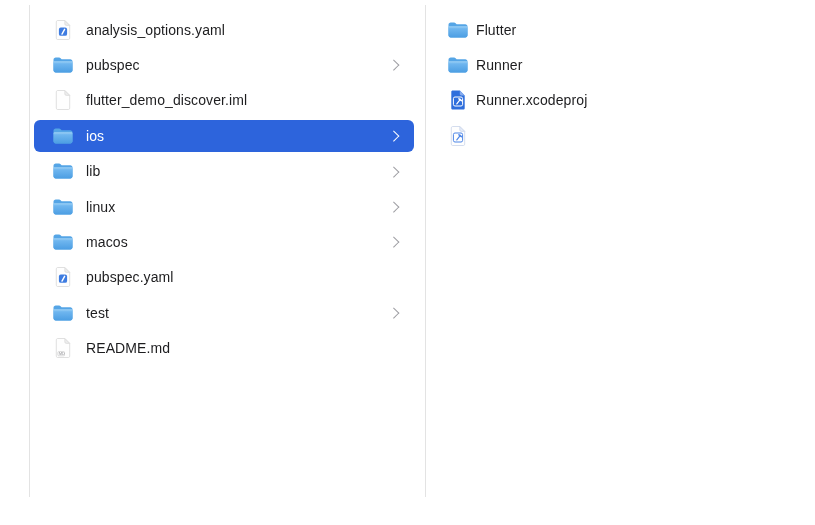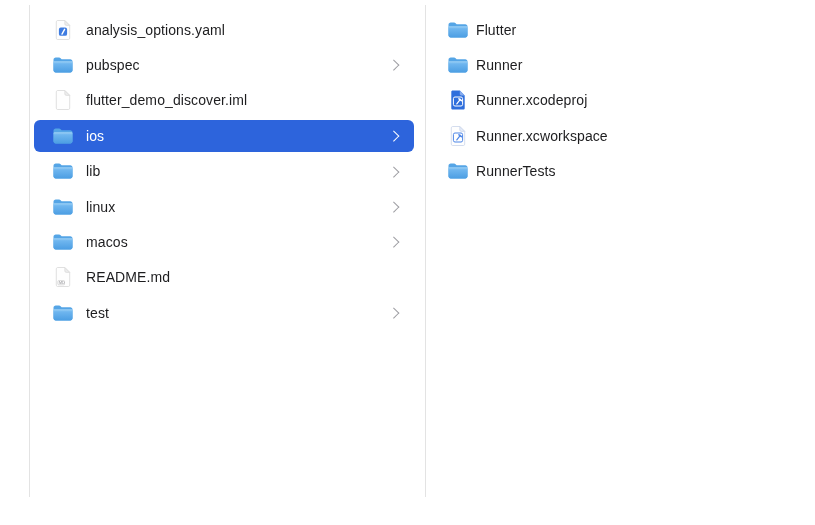--- a/index.html
+++ b/index.html
@@ -126,42 +126,53 @@
         <svg width="20" height="16" viewBox="0 0 20 16">
           <path d="M0.5 13.2 C0.5 14.4 1.5 15.4 2.7 15.4 H17.3 C18.5 15.4 19.5 14.4 19.5 13.2 V4.4 C19.5 3.2 18.5 2.2 17.3 2.2 H8.6 L7.6 1.25 C7.2 0.83 6.65 0.6 6.05 0.6 H2.7 C1.5 0.6 0.5 1.6 0.5 2.8 Z" fill="#55a5e6"></path>
           <path d="M0.5 13.2 C0.5 14.4 1.5 15.4 2.7 15.4 H17.3 C18.5 15.4 19.5 14.4 19.5 13.2 V5.6 C19.5 4.8 19 4.3 18.2 4.3 H1.8 C1 4.3 0.5 4.8 0.5 5.6 Z" fill="url(#fgrad)"></path>
         </svg>
       </span>
     <span class="label">macos</span>
     <span class="chev"></span>
   </div>
 
 
+  <div class="row">
+    <span class="icon">
+        <svg width="16" height="20" viewBox="0 0 16 20">
+          <path d="M1.3 1.8 C1.3 1.1 1.9 0.5 2.6 0.5 H9.8 L14.7 5.4 V18.2 C14.7 18.9 14.1 19.5 13.4 19.5 H2.6 C1.9 19.5 1.3 18.9 1.3 18.2 Z" fill="#fefefe" stroke="#d8d8d8" stroke-width="0.8"></path>
+          <path d="M9.8 0.5 V4.1 C9.8 4.8 10.4 5.4 11.1 5.4 H14.7 Z" fill="#ececec" stroke="#d8d8d8" stroke-width="0.7"></path>
+          <rect x="3.9" y="7.6" width="8.2" height="8.2" rx="1.9" fill="#3e7ce1"></rect>
+          <line x1="9.6" y1="9.3" x2="7" y2="14.1" stroke="#fff" stroke-width="1.4" stroke-linecap="round"></line>
+        </svg>
+      </span>
+    <span class="label">pubspec.yaml</span>
+  </div>
+
+  <div class="row">
+    <span class="icon">
+        <svg width="20" height="16" viewBox="0 0 20 16">
+          <path d="M0.5 13.2 C0.5 14.4 1.5 15.4 2.7 15.4 H17.3 C18.5 15.4 19.5 14.4 19.5 13.2 V4.4 C19.5 3.2 18.5 2.2 17.3 2.2 H8.6 L7.6 1.25 C7.2 0.83 6.65 0.6 6.05 0.6 H2.7 C1.5 0.6 0.5 1.6 0.5 2.8 Z" fill="#55a5e6"></path>
+          <path d="M0.5 13.2 C0.5 14.4 1.5 15.4 2.7 15.4 H17.3 C18.5 15.4 19.5 14.4 19.5 13.2 V5.6 C19.5 4.8 19 4.3 18.2 4.3 H1.8 C1 4.3 0.5 4.8 0.5 5.6 Z" fill="url(#fgrad)"></path>
+        </svg>
+      </span>
+    <span class="label">test</span>
+    <span class="chev"></span>
+  </div>
 
   <div class="row">
     <span class="icon">
         <svg width="16" height="20" viewBox="0 0 16 20">
           <path d="M1.3 1.8 C1.3 1.1 1.9 0.5 2.6 0.5 H9.8 L14.7 5.4 V18.2 C14.7 18.9 14.1 19.5 13.4 19.5 H2.6 C1.9 19.5 1.3 18.9 1.3 18.2 Z" fill="#fefefe" stroke="#d8d8d8" stroke-width="0.8"></path>
           <path d="M9.8 0.5 V4.1 C9.8 4.8 10.4 5.4 11.1 5.4 H14.7 Z" fill="#ececec" stroke="#d8d8d8" stroke-width="0.7"></path>
           <rect x="2.9" y="13.6" width="6.6" height="4.2" rx="0.8" fill="none" stroke="#c2c2c2" stroke-width="0.6"></rect>
           <text x="4" y="16.9" font-size="3.6" fill="#8e8e93" font-family="'Liberation Sans',sans-serif">MD</text>
         </svg>
       </span>
     <span class="label">README.md</span>
-  </div>
-
-  <div class="row">
-    <span class="icon">
-        <svg width="20" height="16" viewBox="0 0 20 16">
-          <path d="M0.5 13.2 C0.5 14.4 1.5 15.4 2.7 15.4 H17.3 C18.5 15.4 19.5 14.4 19.5 13.2 V4.4 C19.5 3.2 18.5 2.2 17.3 2.2 H8.6 L7.6 1.25 C7.2 0.83 6.65 0.6 6.05 0.6 H2.7 C1.5 0.6 0.5 1.6 0.5 2.8 Z" fill="#55a5e6"></path>
-          <path d="M0.5 13.2 C0.5 14.4 1.5 15.4 2.7 15.4 H17.3 C18.5 15.4 19.5 14.4 19.5 13.2 V5.6 C19.5 4.8 19 4.3 18.2 4.3 H1.8 C1 4.3 0.5 4.8 0.5 5.6 Z" fill="url(#fgrad)"></path>
-        </svg>
-      </span>
-    <span class="label">test</span>
-    <span class="chev"></span>
   </div>
 
 
 
 </div>
 
 <div class="col col-right">
 
   <div class="row">
     <span class="icon">
@@ -199,26 +210,16 @@
   <div class="row">
     <span class="icon">
         <svg width="16" height="20" viewBox="0 0 16 20">
           <path d="M1.3 1.8 C1.3 1.1 1.9 0.5 2.6 0.5 H9.8 L14.7 5.4 V18.2 C14.7 18.9 14.1 19.5 13.4 19.5 H2.6 C1.9 19.5 1.3 18.9 1.3 18.2 Z" fill="#fefefe" stroke="#c9d4ea" stroke-width="0.8"></path>
           <path d="M9.8 0.5 V4.1 C9.8 4.8 10.4 5.4 11.1 5.4 H14.7 Z" fill="#e4ebf8" stroke="#c9d4ea" stroke-width="0.7"></path>
           <rect x="3.4" y="7" width="9.2" height="9" rx="1.6" fill="none" stroke="#4d86e8" stroke-width="1"></rect>
           <line x1="10.3" y1="9.3" x2="6.8" y2="13.9" stroke="#4d86e8" stroke-width="1.2" stroke-linecap="round"></line>
           <line x1="9" y1="8.8" x2="11.5" y2="10.6" stroke="#4d86e8" stroke-width="1.6" stroke-linecap="round"></line>
         </svg>
       </span>
-    <span class="label">Runner.xcworkspace</span>
-  </div>
-
-  <div class="row">
-    <span class="icon">
-        <svg width="20" height="16" viewBox="0 0 20 16">
-          <path d="M0.5 13.2 C0.5 14.4 1.5 15.4 2.7 15.4 H17.3 C18.5 15.4 19.5 14.4 19.5 13.2 V4.4 C19.5 3.2 18.5 2.2 17.3 2.2 H8.6 L7.6 1.25 C7.2 0.83 6.65 0.6 6.05 0.6 H2.7 C1.5 0.6 0.5 1.6 0.5 2.8 Z" fill="#55a5e6"></path>
-          <path d="M0.5 13.2 C0.5 14.4 1.5 15.4 2.7 15.4 H17.3 C18.5 15.4 19.5 14.4 19.5 13.2 V5.6 C19.5 4.8 19 4.3 18.2 4.3 H1.8 C1 4.3 0.5 4.8 0.5 5.6 Z" fill="url(#fgrad)"></path>
-        </svg>
-      </span>
-    <span class="label">RunnerTests</span>
-  </div>
+  </div>
+
 
 </div>
 
 </body></html>

